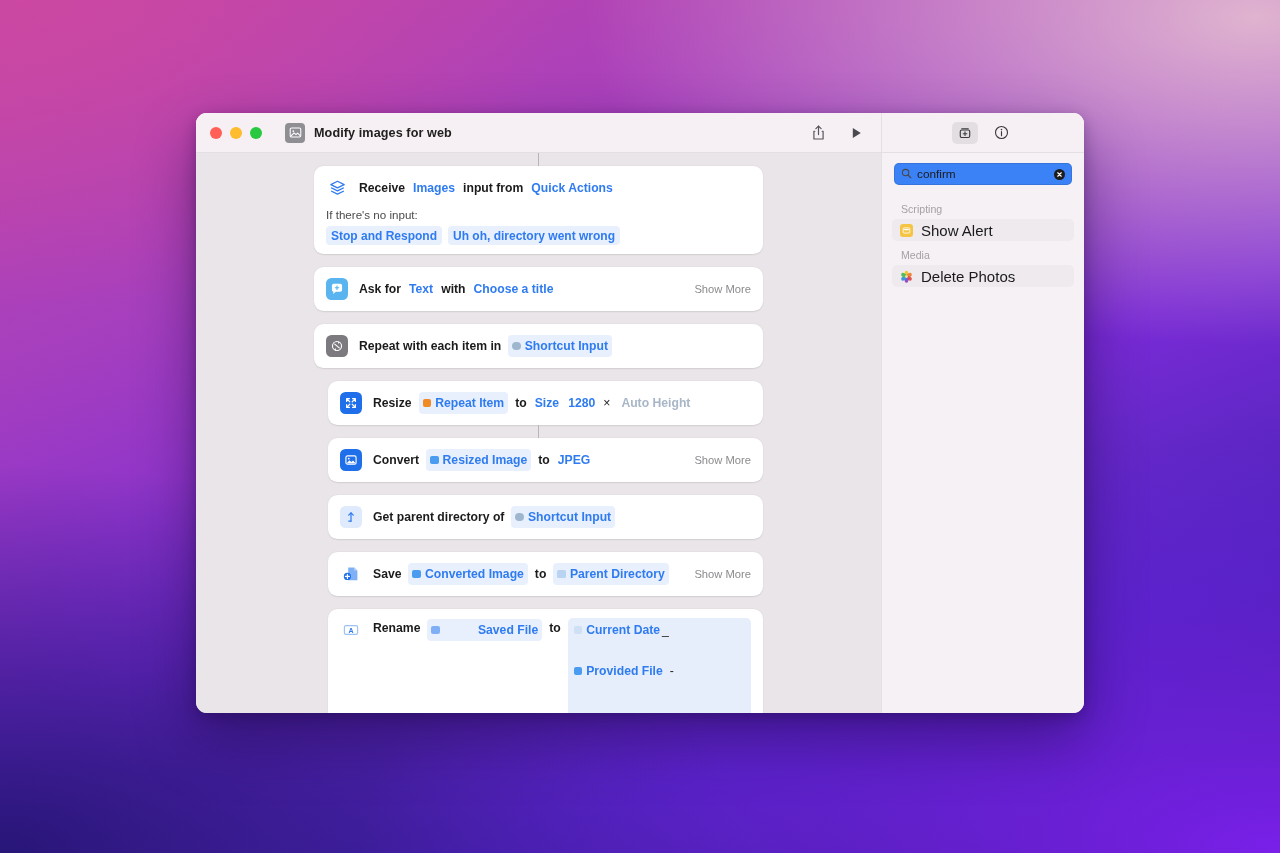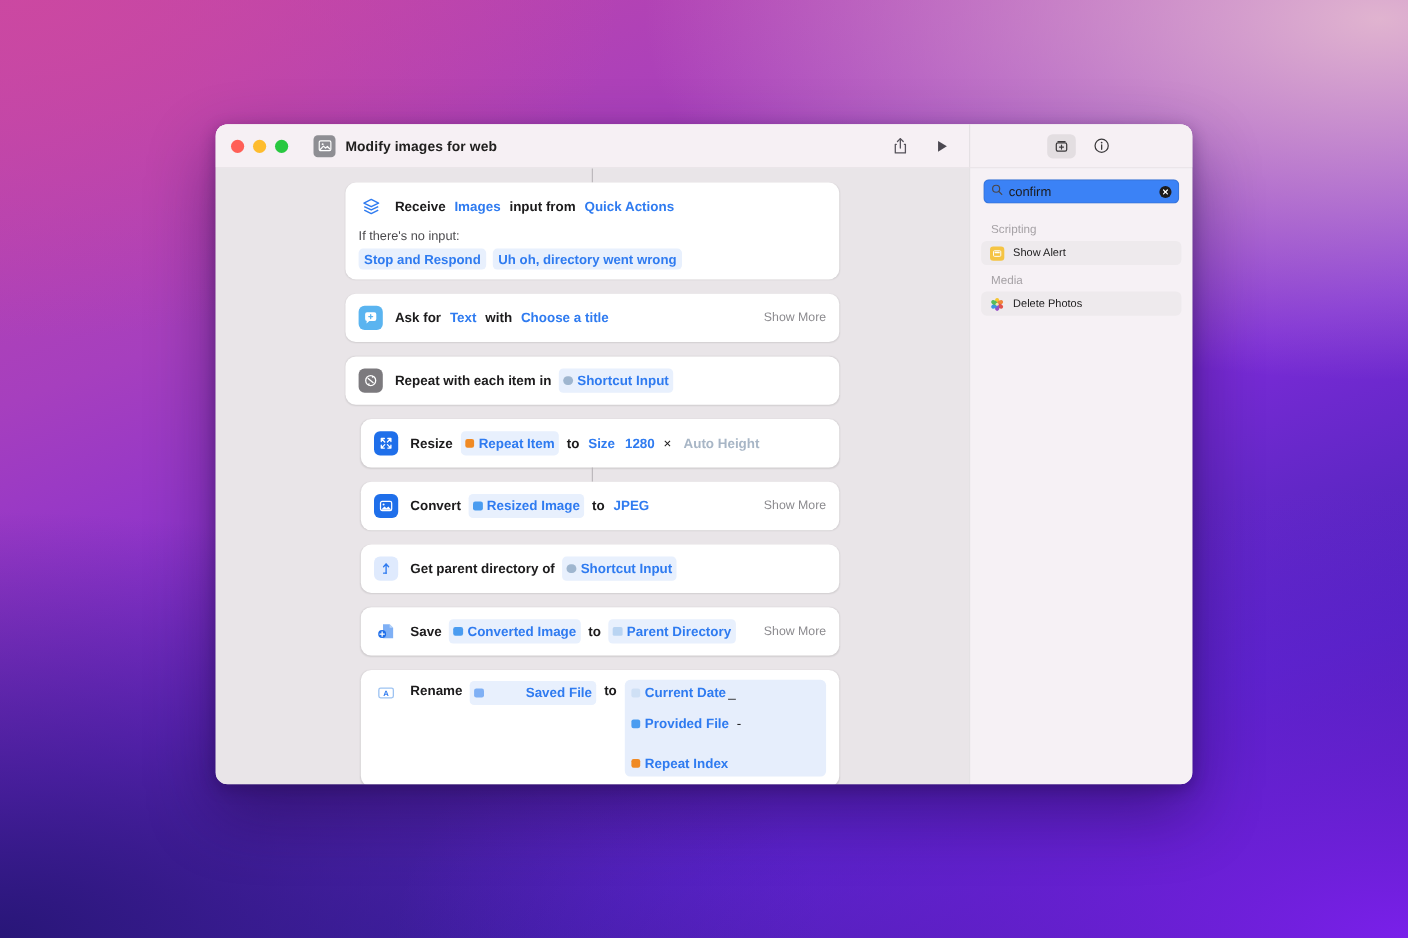--- a/index.html
+++ b/index.html
@@ -209,21 +209,21 @@
     padding: 2.5px 5px;
   }
 
   .valuefield {
     background: #e6eefc;
     border-radius: 5px;
     padding: 2px 4px;
     display: flex;
     flex-wrap: wrap;
     align-items: center;
-    row-gap: 8px;
+    row-gap: 21px;
     flex: 1;
     min-width: 0;
   }
   .valuefield .tok { background: transparent; padding: 1px 2px; }
 
   
   .sidebar {
     flex: 1;
     background: #f6f1f5;
     border-left: 1px solid rgba(0,0,0,0.07);
@@ -265,21 +265,21 @@
     align-items: center;
     height: 22px;
     padding: 0 8px;
     border-radius: 5px;
     background: #eeeaed;
     gap: 8px;
     margin-bottom: 3px;
   }
   .res-icon { width: 13px; height: 13px; flex: 0 0 13px; border-radius: 3px; display:flex; align-items:center; justify-content:center;}
   .res-icon.alert { background: #f5c443; }
-  .res-label { font-size: 10px; color: #1b1a1b; }
+  .res-label { font-size: 15px; color: #1b1a1b; }
 
   .photos-flower { width: 13px; height: 13px; }
 </style>
 </head>
 <body>
 
 <div id="desktop">
 
   <div id="window">
 

